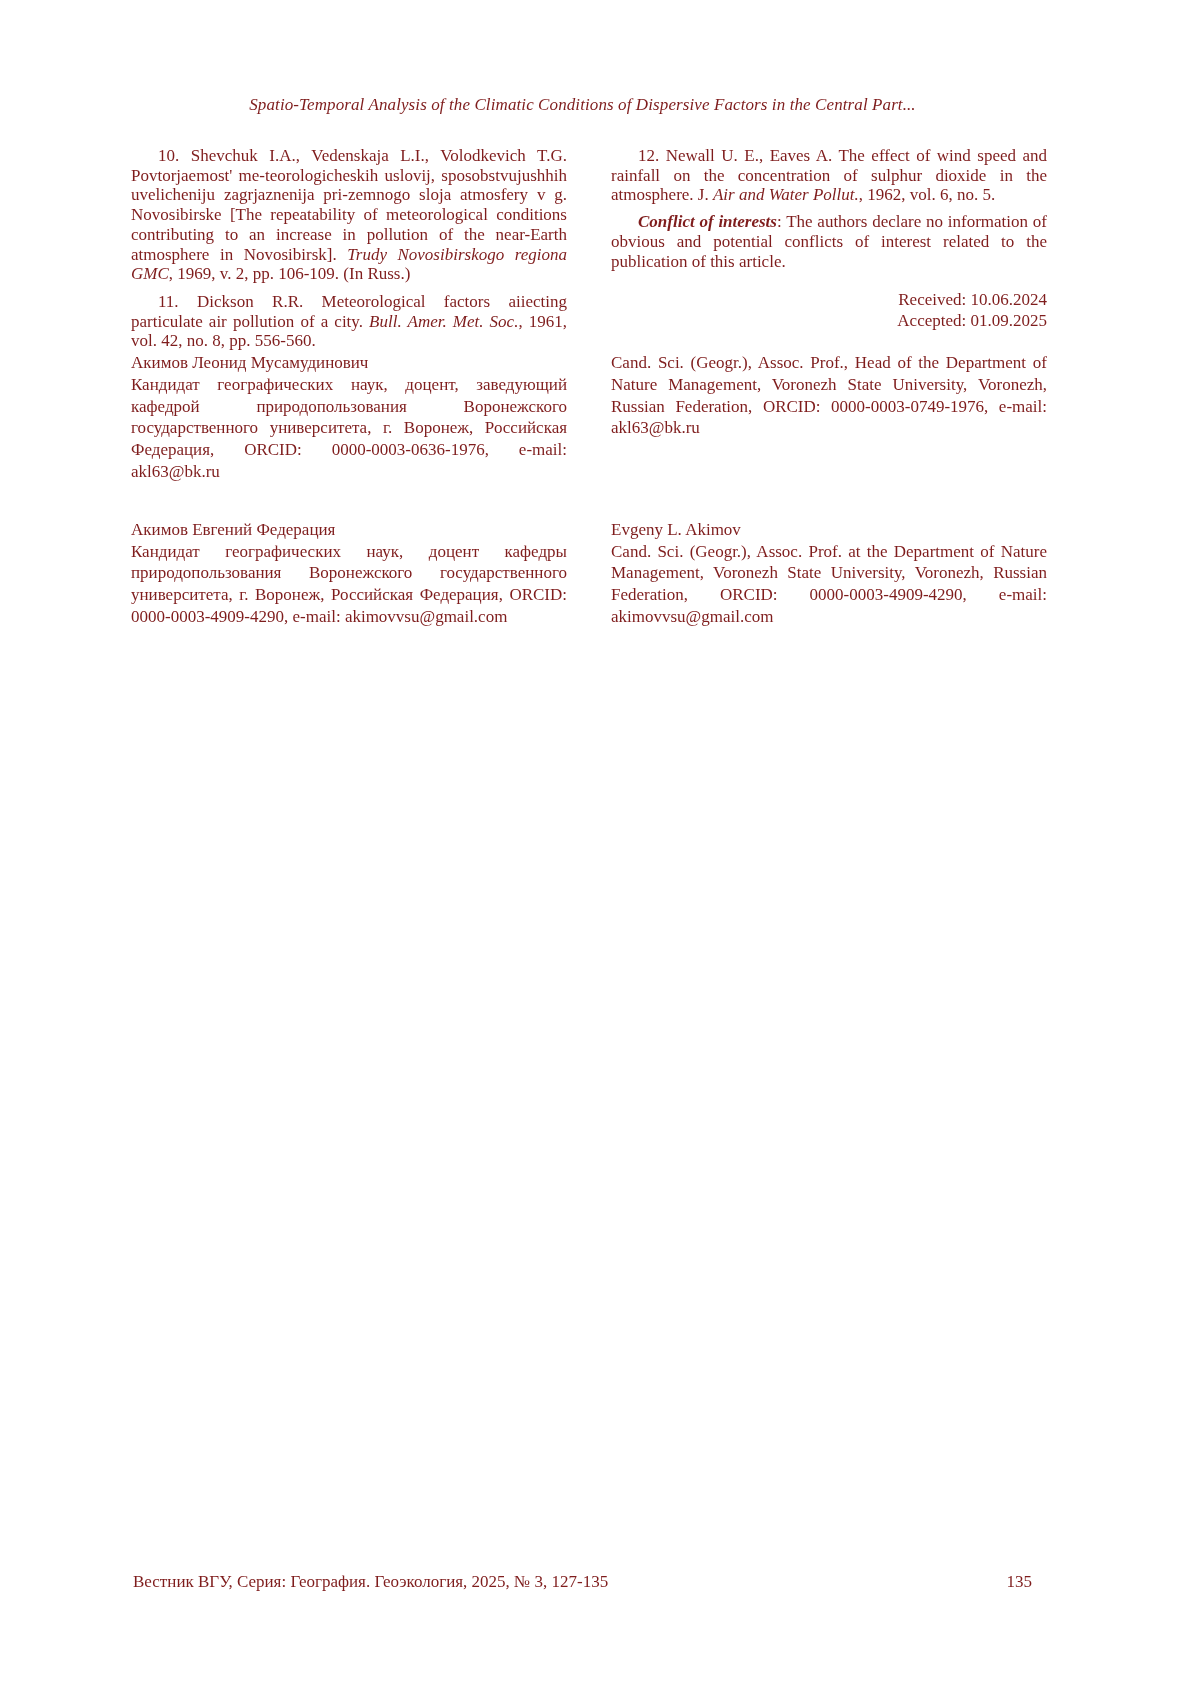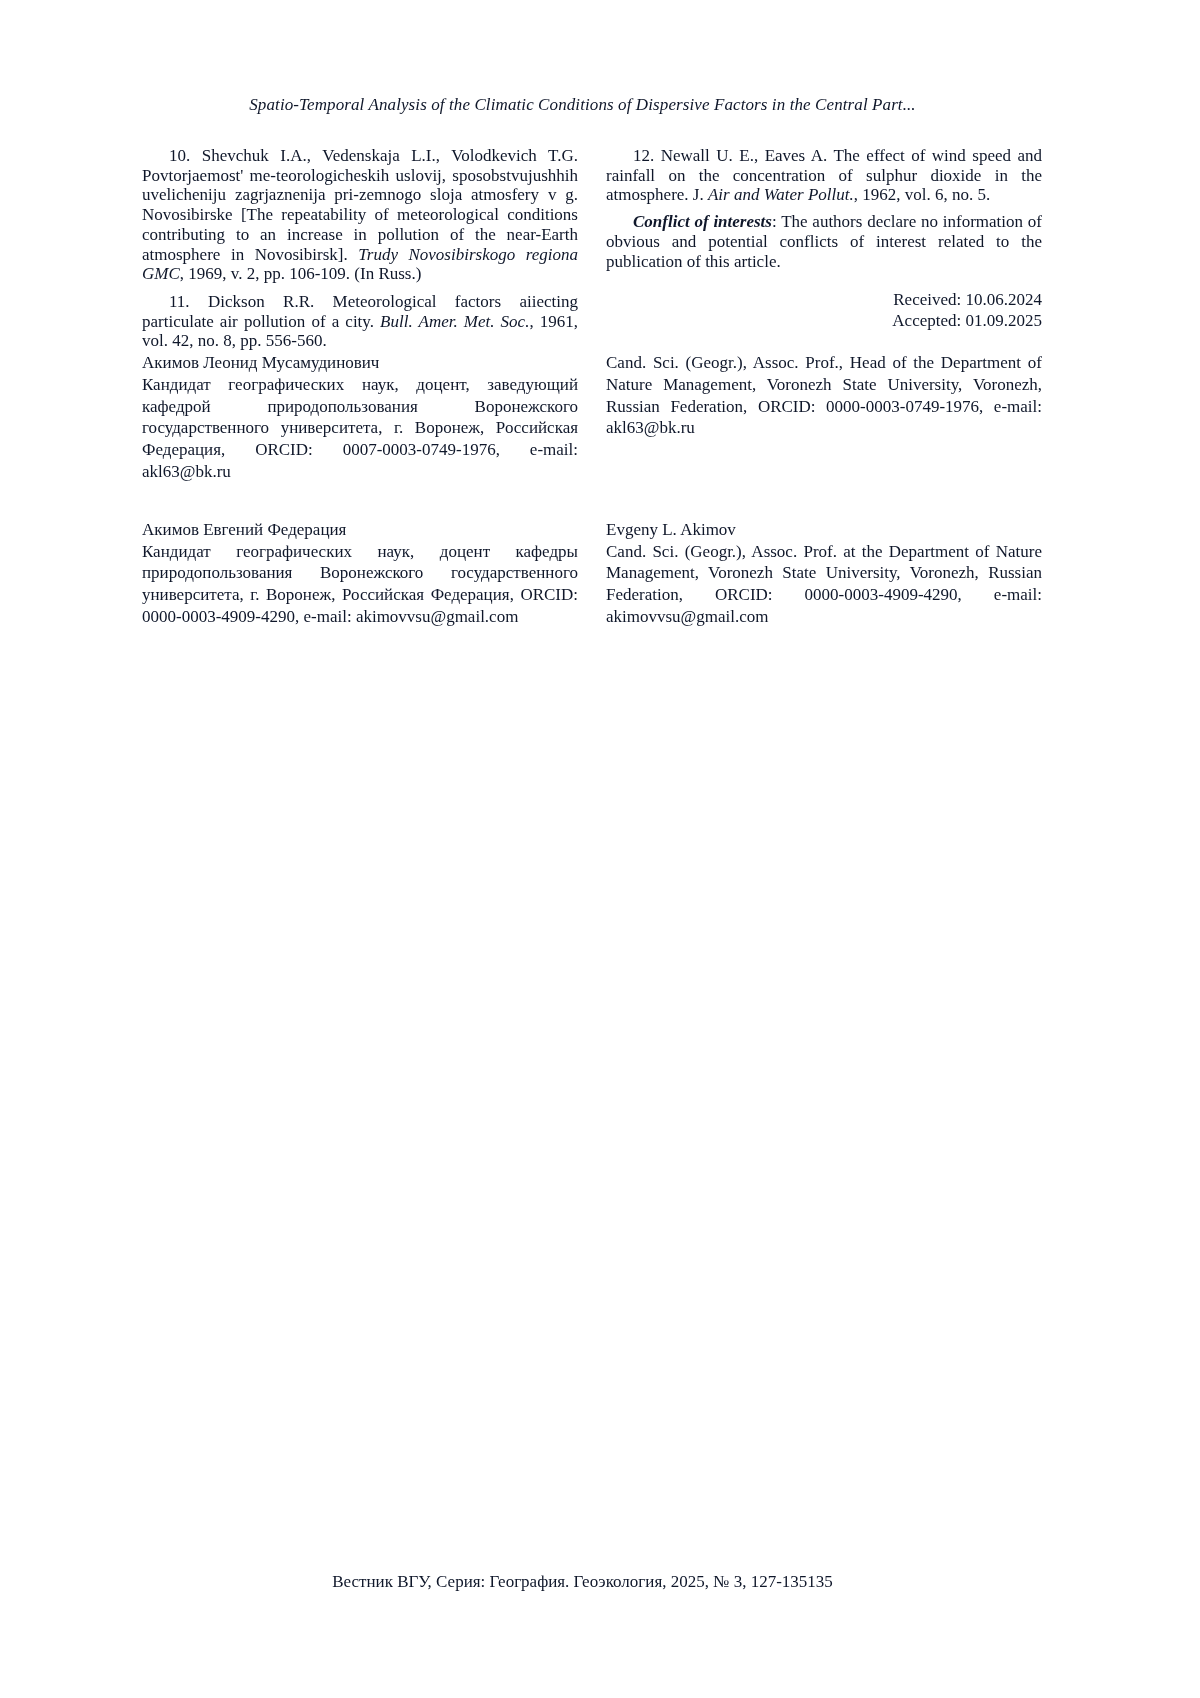--- a/index.html
+++ b/index.html
@@ -2,40 +2,40 @@
 <html><head>
 <meta charset="utf-8">
 <style>
   html, body { margin: 0; padding: 0; background: #ffffff; }
   .page {
     position: relative;
     width: 1200px;
     height: 1698px;
     background: #ffffff;
     font-family: "Liberation Serif", serif;
-    color: #0f172a;
+    color: #7f1d1d;
     overflow: hidden;
   }
   .running-head {
     position: absolute;
     top: 95px;
     left: 133px;
     width: 899px;
     text-align: center;
     font-style: italic;
     font-size: 17px;
     letter-spacing: 0.1px;
   }
   .columns {
     position: absolute;
-    left: 142px;
+    left: 131px;
     width: 900px;
     display: grid;
     grid-template-columns: 436px 436px;
-    column-gap: 28px;
+    column-gap: 44px;
   }
   .refs-grid { top: 146px; }
   .col { min-width: 0; }
   .ref {
     margin: 0;
     font-size: 17px;
     line-height: 19.7px;
     text-align: justify;
     text-indent: 27px;
   }
@@ -61,21 +61,21 @@
     line-height: 21.8px;
   }
   .author-name { white-space: nowrap; }
   .author-bio { text-align: justify; }
   .footer {
     position: absolute;
     top: 1572px;
     left: 133px;
     width: 899px;
     display: flex;
-    justify-content: center;
+    justify-content: space-between;
     align-items: baseline;
     font-size: 17px;
   }
 </style>
 </head>
 <body>
 
 <div class="page">
 
   <div class="running-head">Spatio-Temporal Analysis of the Climatic Conditions of Dispersive Factors in the Central Part...</div>
@@ -97,21 +97,21 @@
         <div>Accepted: 01.09.2025</div>
       </div>
     </div>
 
   </div>
 
   <div class="columns authors-grid">
 
     <div class="author">
       <div class="author-name">Акимов Леонид Мусамудинович</div>
-      <div class="author-bio">Кандидат географических наук, доцент, заведующий кафедрой природопользования Воронежского государственного университета, г. Воронеж, Российская Федерация, ORCID: 0007-0003-0749-1976, e-mail: akl63@bk.ru</div>
+      <div class="author-bio">Кандидат географических наук, доцент, заведующий кафедрой природопользования Воронежского государственного университета, г. Воронеж, Российская Федерация, ORCID: 0000-0003-0636-1976, e-mail: akl63@bk.ru</div>
     </div>
 
     <div class="author">
       <div class="author-bio">Cand. Sci. (Geogr.), Assoc. Prof., Head of the Department of Nature Management, Voronezh State University, Voronezh, Russian Federation, ORCID: 0000-0003-0749-1976, e-mail: akl63@bk.ru</div>
     </div>
 
     <div class="author">
       <div class="author-name">Акимов Евгений Федерация</div>
       <div class="author-bio">Кандидат географических наук, доцент кафедры природопользования Воронежского государственного университета, г. Воронеж, Российская Федерация, ORCID: 0000-0003-4909-4290, e-mail: akimovvsu@gmail.com</div>
     </div>

